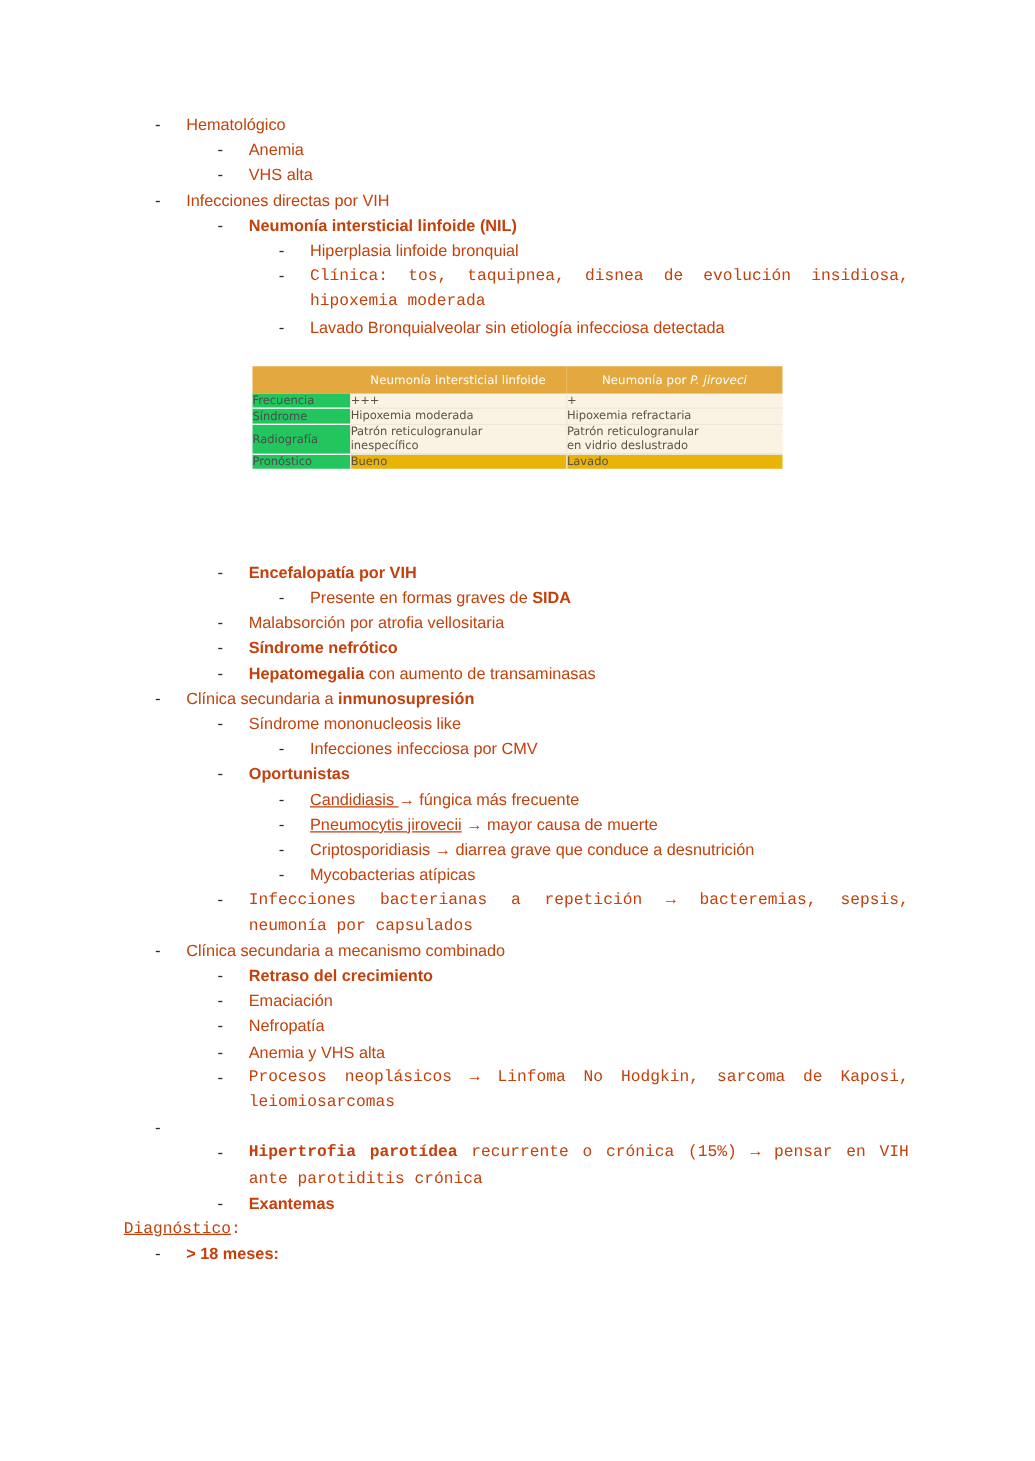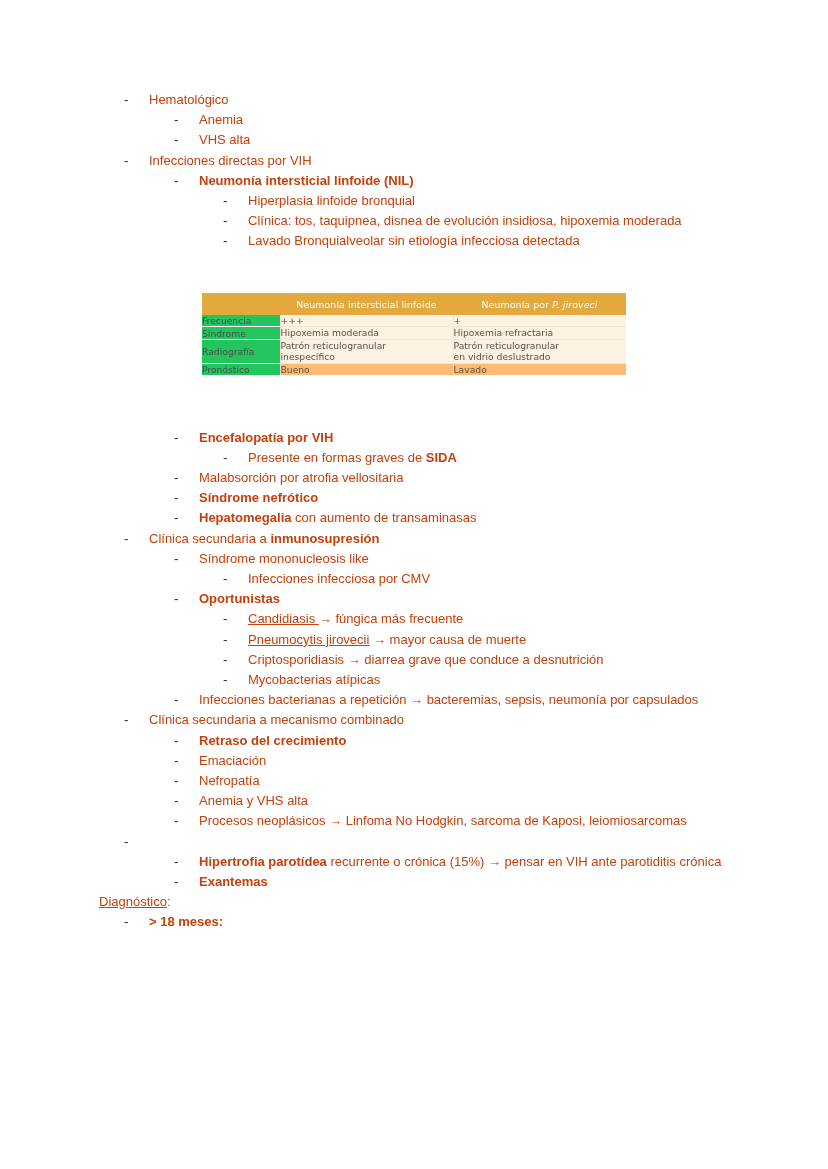--- a/index.html
+++ b/index.html
@@ -24,33 +24,33 @@
     line-height:20px;
     text-align:left;
   }
   .txt {
     flex:1 1 auto;
     font-size:13px;
     line-height:20.2px;
     color:#c2410c;
     padding-bottom:0px;
   }
-  .txt.just { text-align:justify; text-justify:inter-word; }
+  .txt.just { text-align:justify; text-justify:inter-word;font-family:Liberation Mono, monospace; }
 
   
   .l1 .dash { width:25px; margin-left:124px; }
   .l1 .txt  { margin-right:101px; }
 
   .l2 .dash { width:25px; margin-left:174px; }
   .l2 .txt  { margin-right:101px; }
 
   .l3 .dash { width:25px; margin-left:223px; }
   .l3 .txt  { margin-right:101px; }
 
-  .l0 .txt  { margin-left:99px; margin-right:101px; }
+  .l0 .txt  { margin-left:99px; margin-right:101px;font-family:Liberation Mono, monospace; }
 
   .b { font-weight:bold; }
   .u { text-decoration:underline; }
 
   
   .tbl-wrap { position:absolute; left:202px; top:293px; width:424px; }
   table.cmp {
     border-collapse:collapse;
     width:424px;
     table-layout:fixed;
@@ -81,21 +81,21 @@
   td.cell {
     background:#faf3e4;
     color:#5a5246;
     padding:5px 8px 5px 8px;
     vertical-align:middle;
     font-size:9.2px;
     line-height:11.4px;
     border-bottom:1px solid #efe6d3;
     border-left:1px solid #efe6d3;
   }
-  td.cell.last { background:#fdba74; }
+  td.cell.last { background:#eab308; }
   tr.r-last td.cell { border-bottom:none; }
   tr.r-last td.rowhdr { border-bottom:none; }
   sub { font-size:6.6px; vertical-align:baseline; position:relative; top:2px; }
 </style>
 </head>
 <body>
 
 <div class="page">
 
   <div class="doc" id="outline-root">

